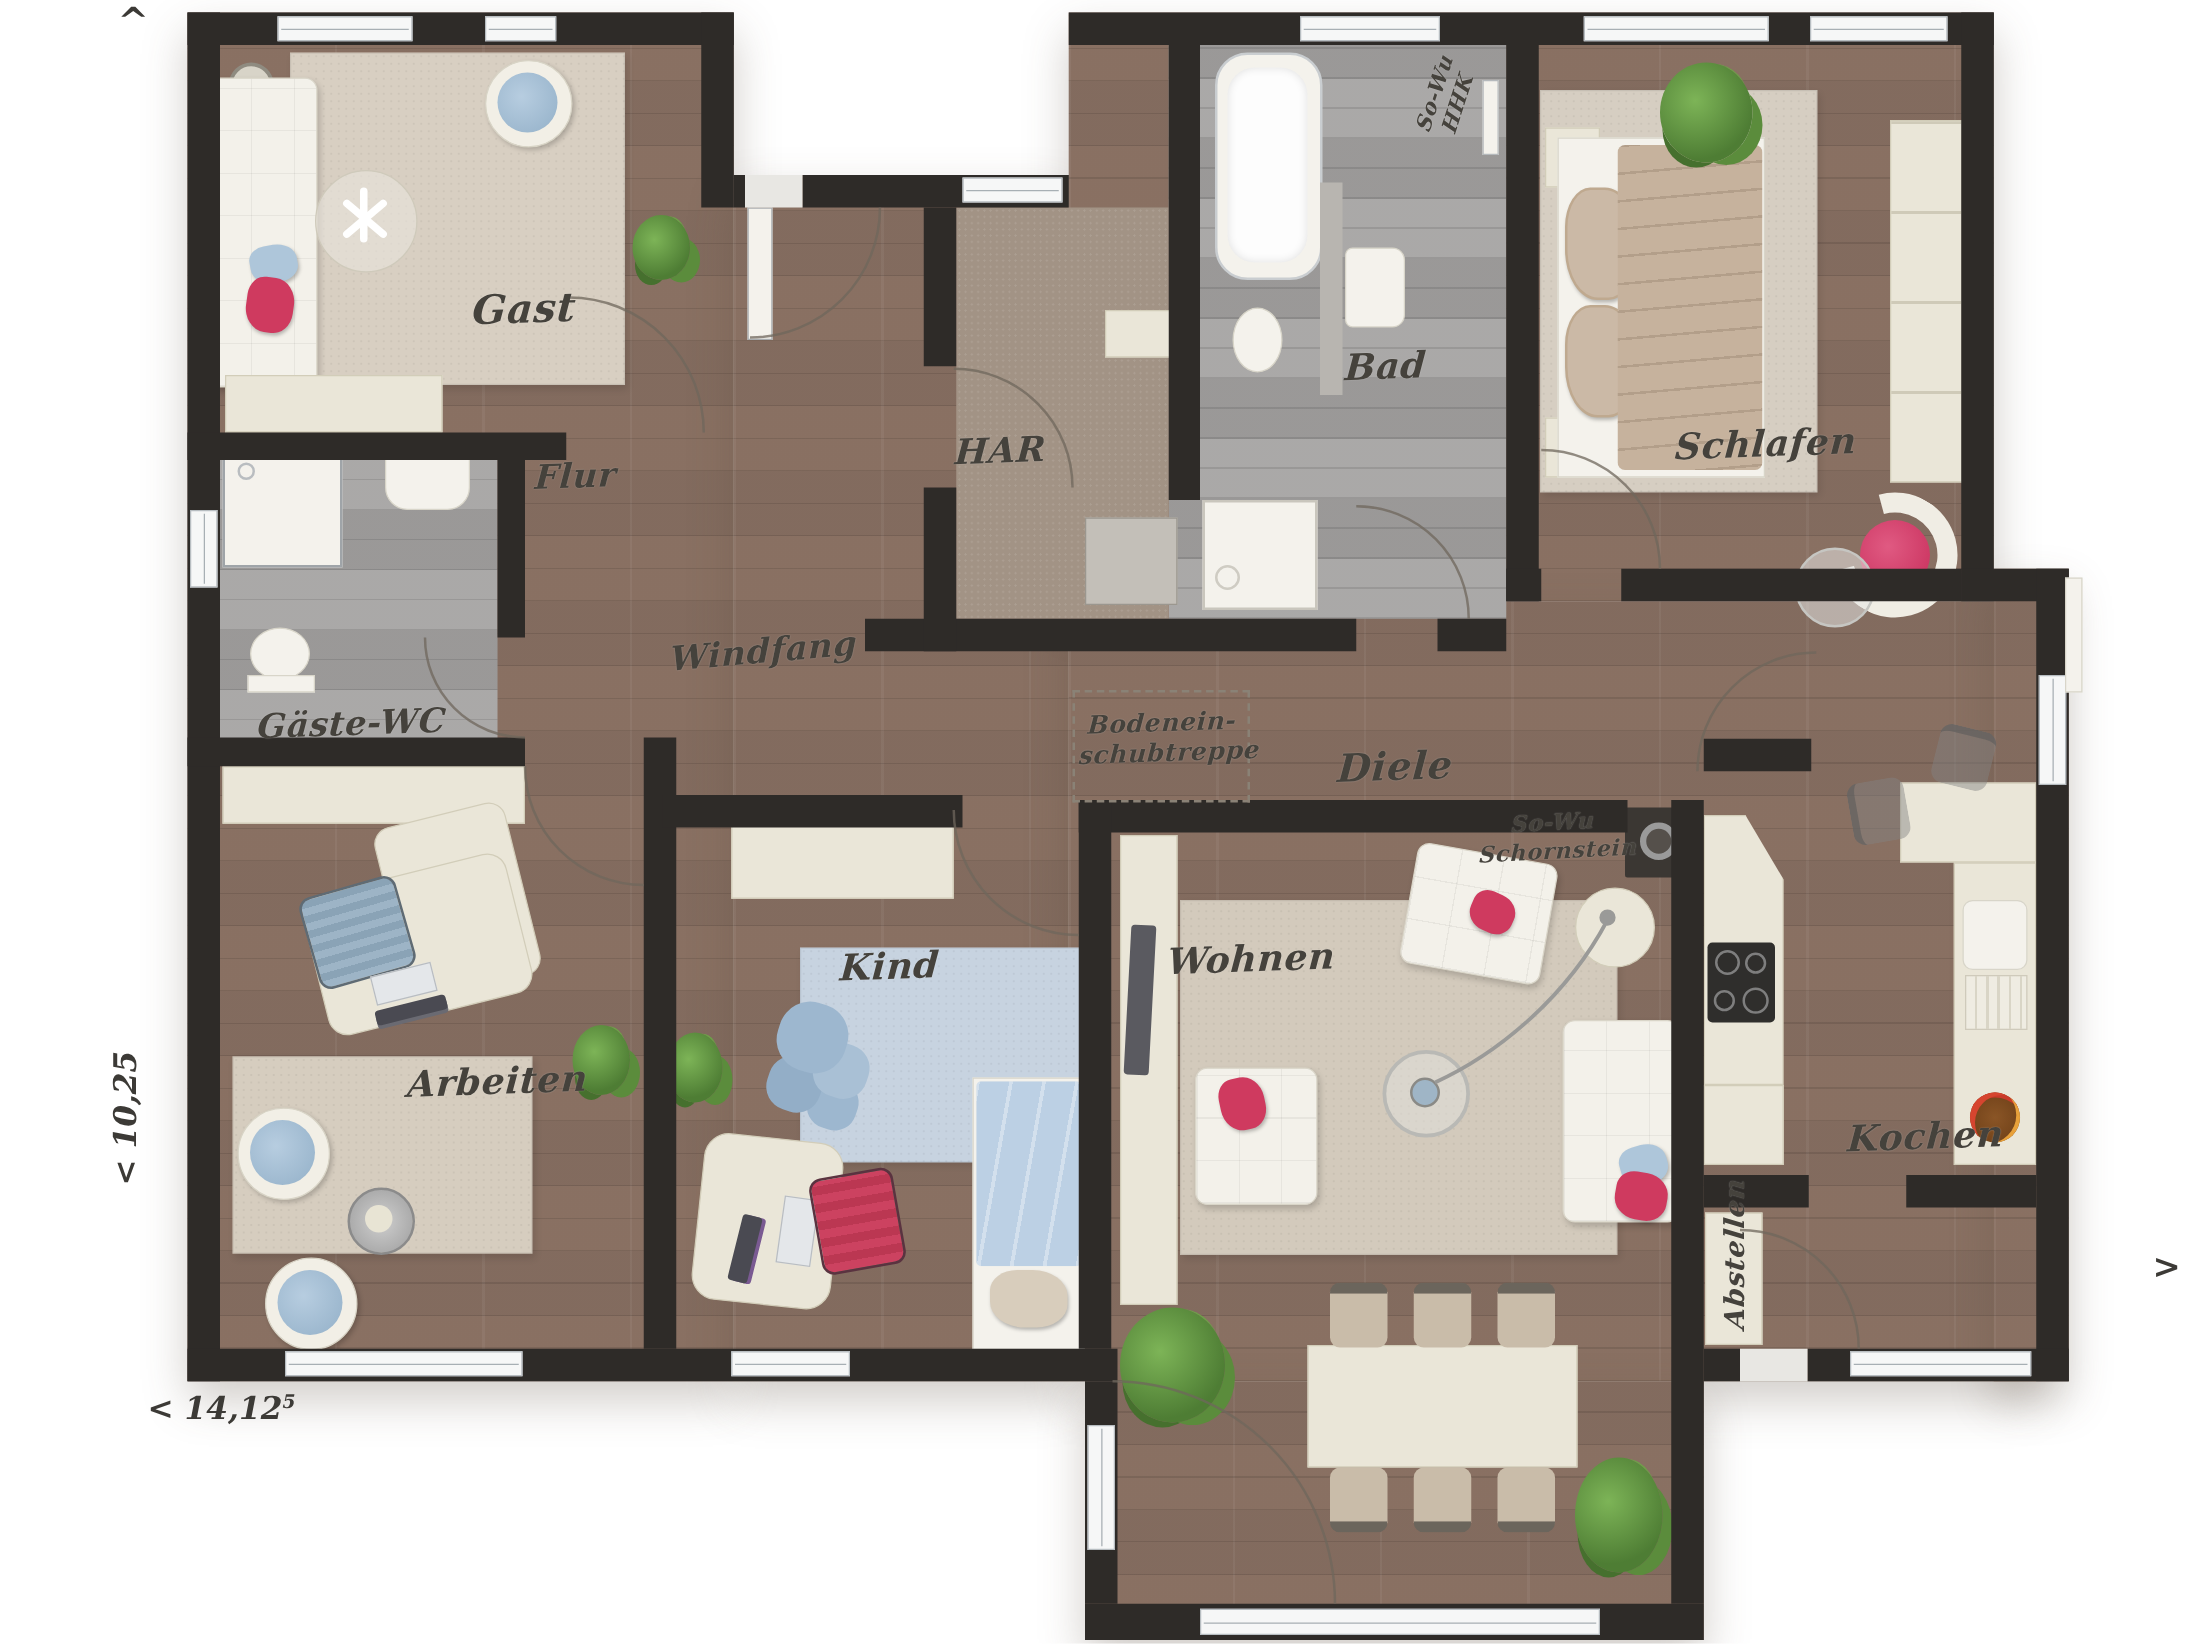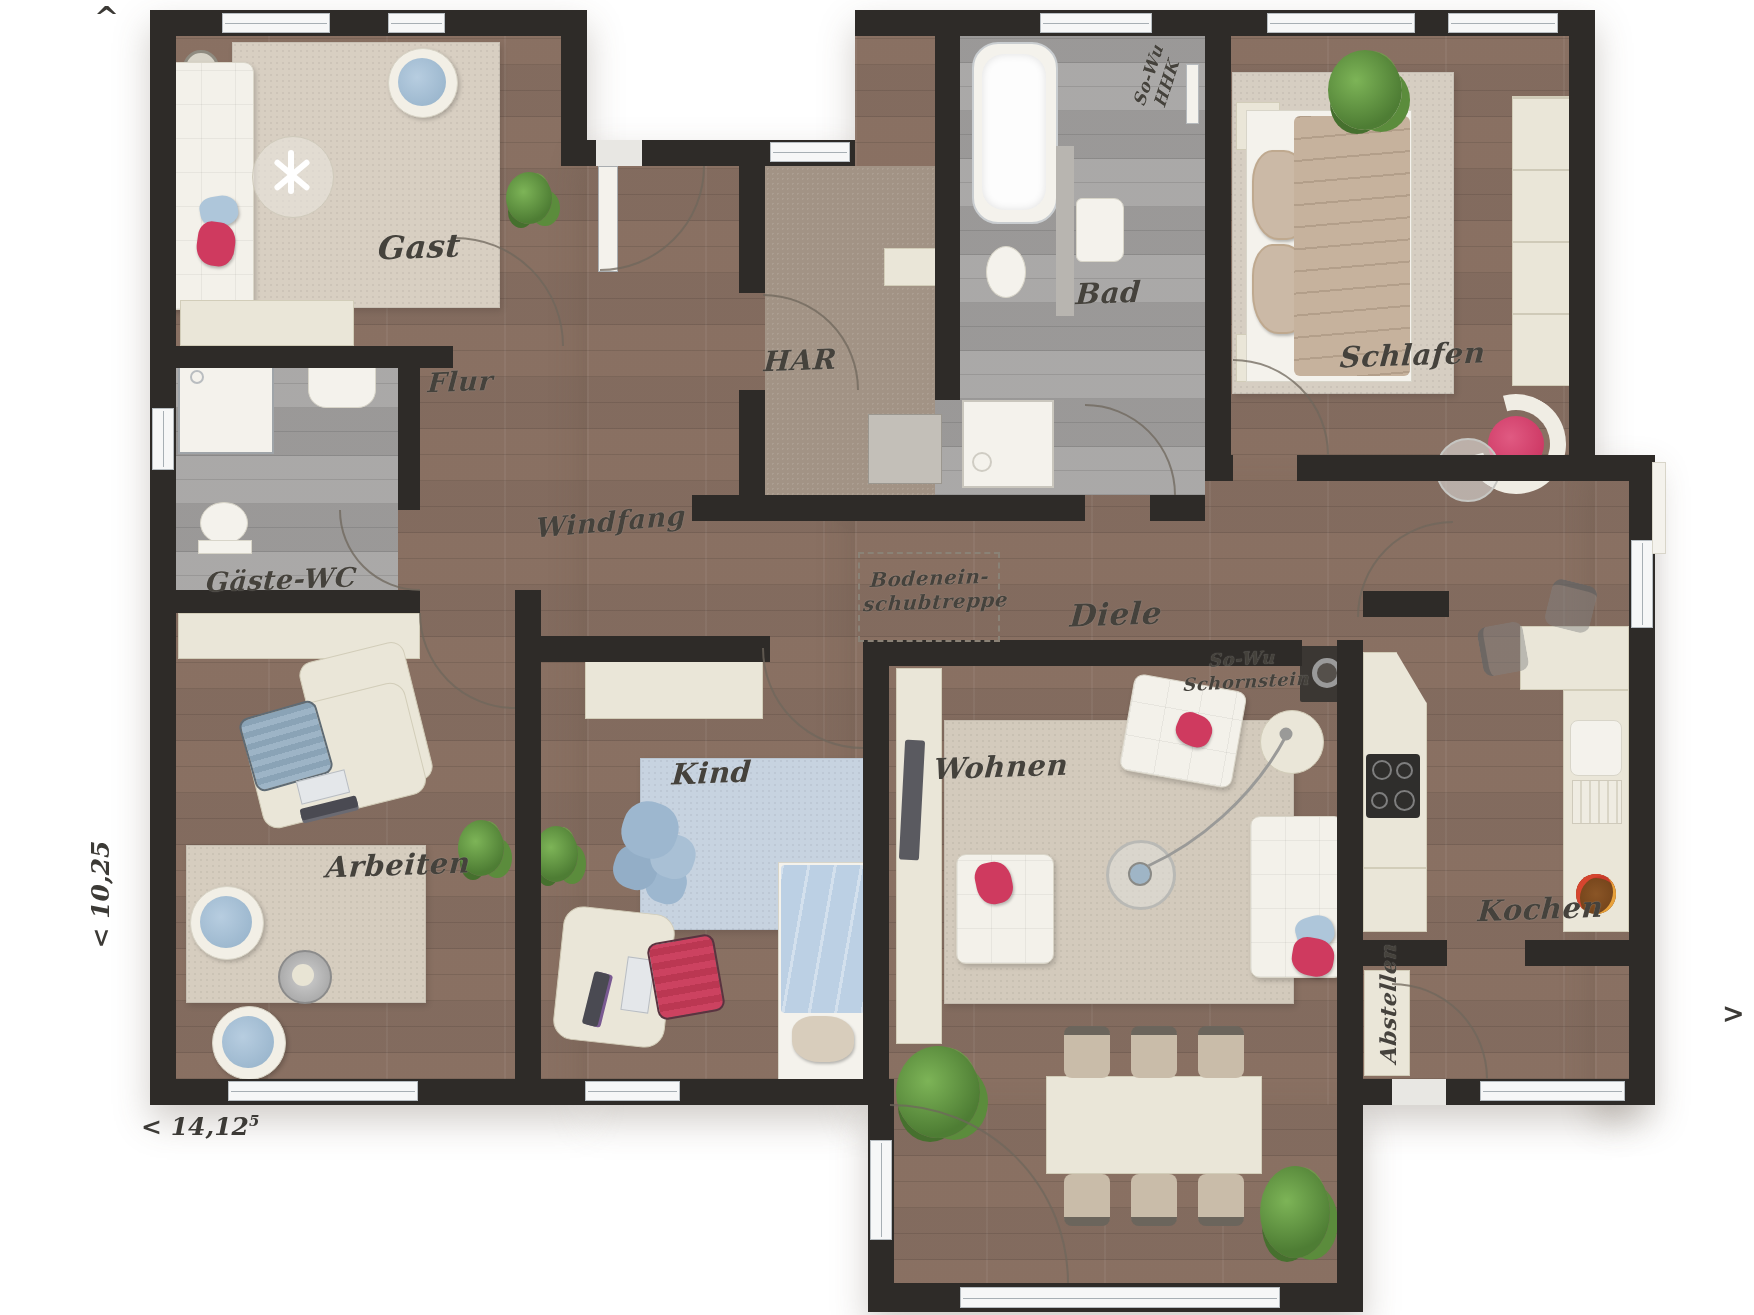--- a/index.html
+++ b/index.html
@@ -273,19 +273,19 @@
     <div>Schornstein</div>
   </div>
   <div class="abs label" style="left:1118px;top:58px;font-size:17px;width:80px;text-align:center;line-height:1.2;transform:rotate(-72deg) skewX(-6deg);">
     <div>So-Wu</div>
     <div>HHK</div>
   </div>
 
   <div class="abs dim" style="left:20px;top:880px;width:160px;text-align:center;font-size:25px;transform:rotate(-90deg);">
     <span>&lt; 10,25</span>
   </div>
-  <div class="abs dim" style="left:141px;top:1112px;font-size:25px;">
+  <div class="abs dim" style="left:118px;top:1112px;font-size:25px;">
     <span>&lt; 14,12</span><sup style="font-size:15px;">5</sup>
   </div>
   <div class="abs dim" style="left:94px;top:0px;font-size:30px;">^</div>
   <div class="abs dim" style="left:1722px;top:998px;font-size:27px;">&gt;</div>
 
 </div>
 
 </body></html>

